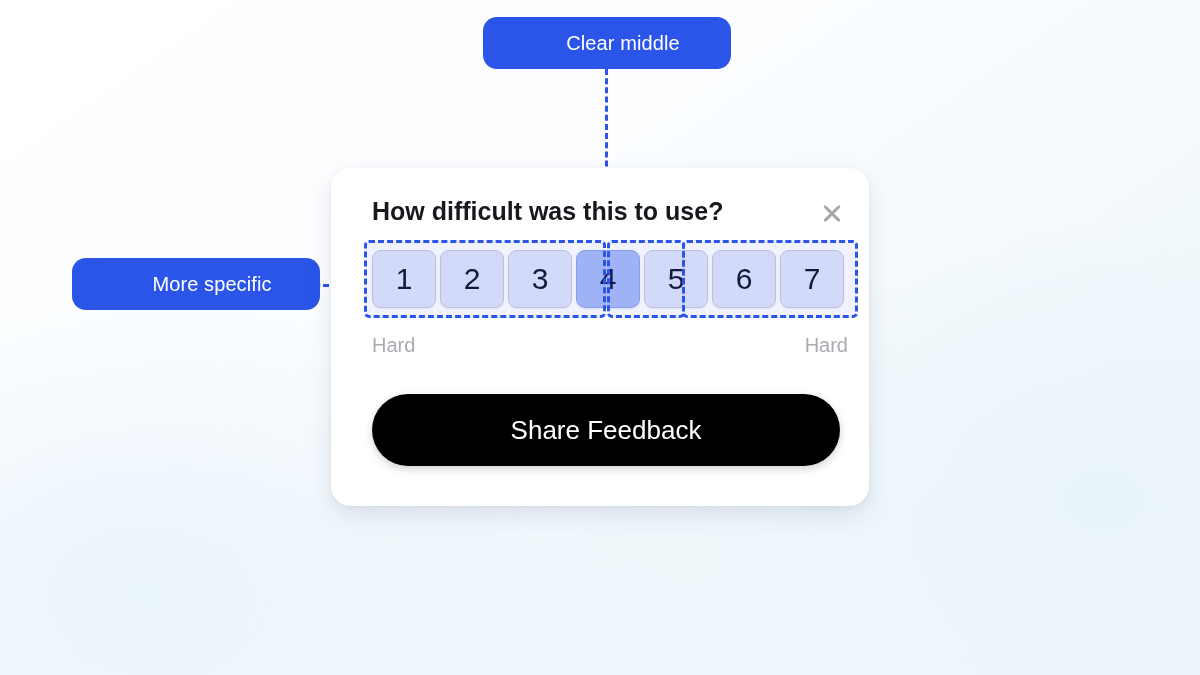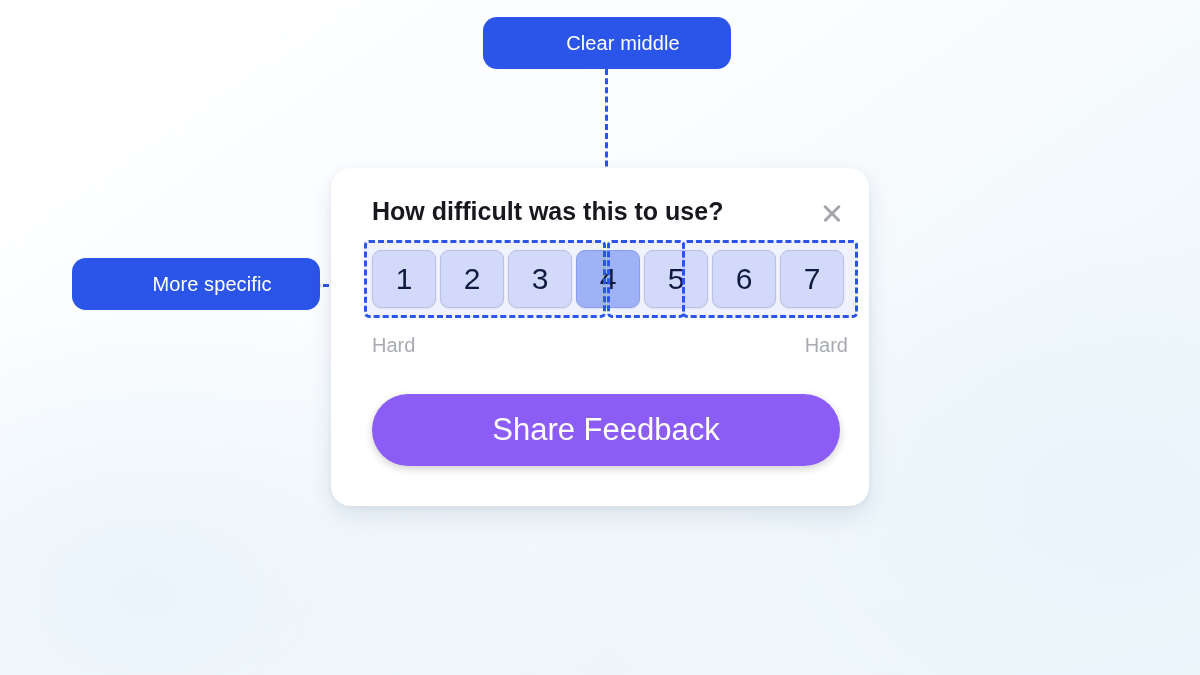--- a/index.html
+++ b/index.html
@@ -183,25 +183,25 @@
     color: #a8abb2;
   }
 
   
   #share-feedback-button {
     position: absolute;
     left: 41px;
     top: 226px;
     width: 468px;
     height: 72px;
-    background: #8b5cf6;
+    background: #000000;
     color: #ffffff;
     border: none;
     border-radius: 999px;
-    font-size: 31px;
+    font-size: 26px;
     font-family: "Liberation Sans", sans-serif;
     cursor: pointer;
     box-shadow: 0 3px 8px rgba(0,0,0,0.18);
   }
 
   
   #brand {
     position: absolute;
     left: 964px;
     top: 598px;

